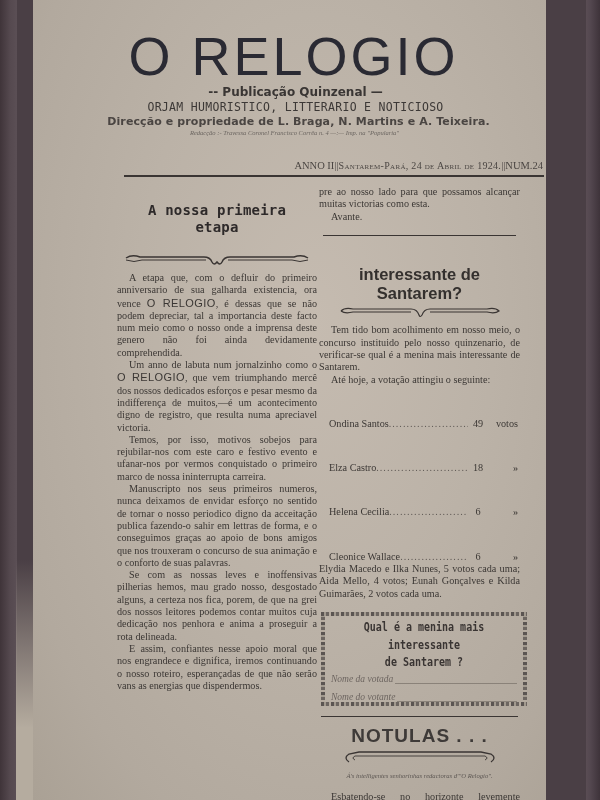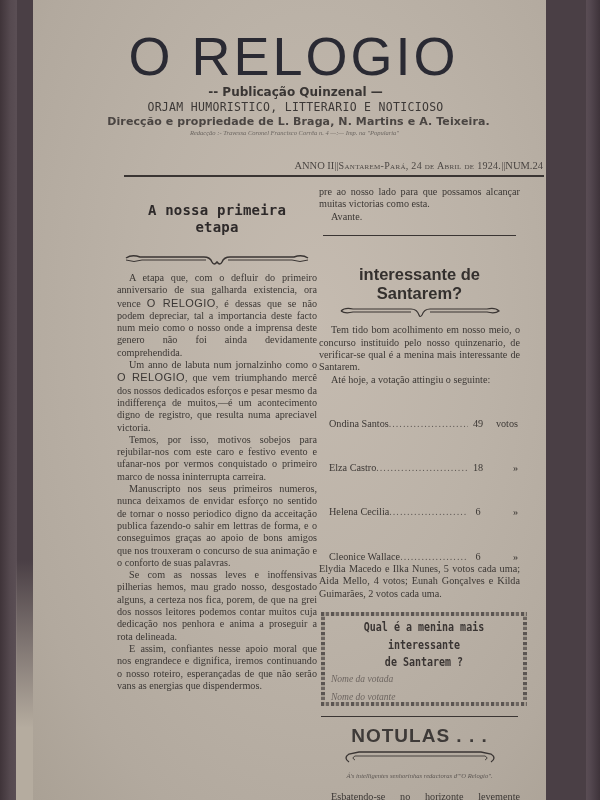--- a/index.html
+++ b/index.html
@@ -85,21 +85,21 @@
     background-origin: border-box;
   }
   .ballot-inner { position: absolute; inset: 4px 6px 4px 6px; }
   .ballot-title {
     font-family: "DejaVu Sans Mono", monospace; font-weight: bold; font-size: 10px;
     text-align: center; line-height: 15px; color: #3a3533; margin-top: 2px;
     transform: scaleY(1.15);
   }
   .ballot-field {
     display: flex; align-items: flex-start; font-style: italic; font-size: 9.5px; color: #6d6560;
-    margin-top: 6px; height: 12px; flex-direction: column;
+    margin-top: 6px; height: 12px;
   }
   .ballot-field .line { flex: 1; border-bottom: 1px solid #8a8279; margin-left: 2px; height: 10px; }
   .rule-mid2 { height: 1.5px; background: #3a3533; margin: 10px 2px 8px 2px; }
   .h-notulas {
     font-family: "Liberation Sans", "DejaVu Sans", sans-serif; font-size: 19px; letter-spacing: 1px;
     text-align: center; color: #3e3a38; margin: 0; line-height: 22px;
   }
   .dedication { font-style: italic; font-size: 6.6px; text-align: center; color: #5c5652; margin: 2px 0 8px 0; }
 </style>
 </head>

